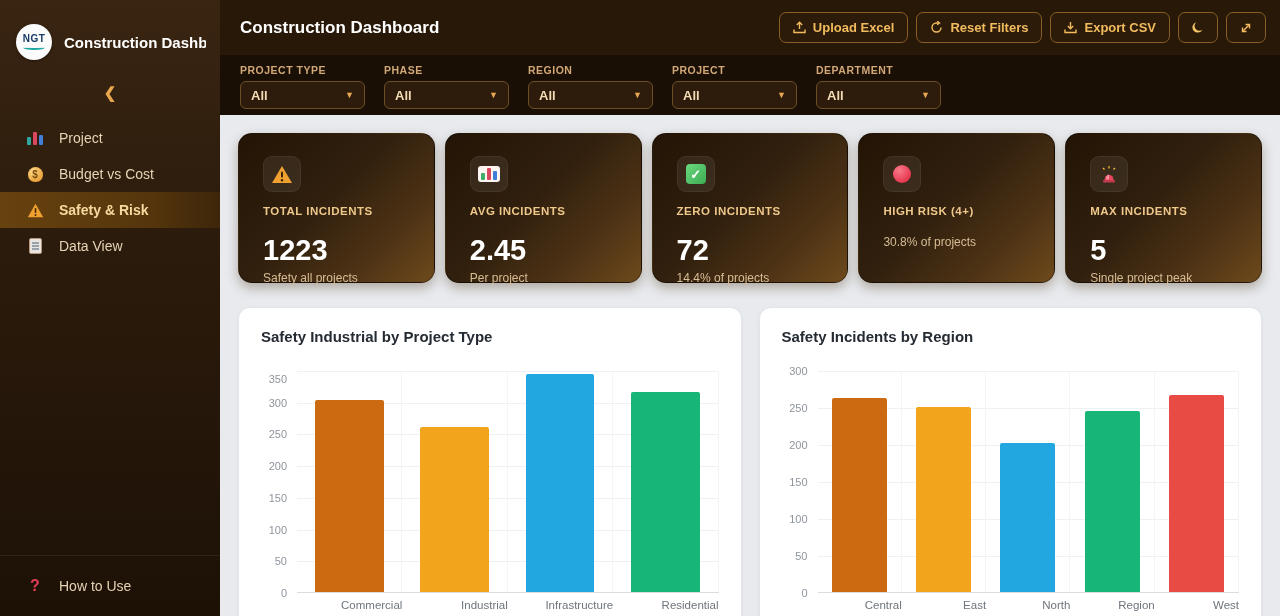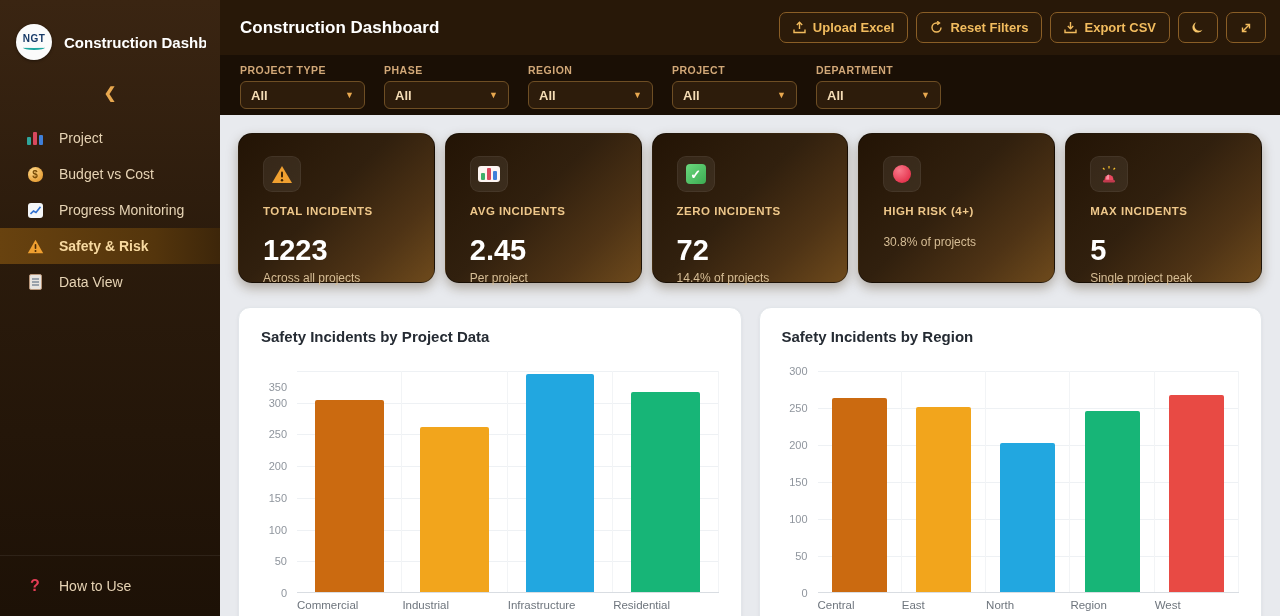--- a/index.html
+++ b/index.html
@@ -71,21 +71,21 @@
   .chart { margin-top:26px; }
   .plot-row { display:flex; }
   .ycol { width:36px; position:relative; height:222px; flex:0 0 36px; }
   .ytick { position:absolute; right:10px; transform:translateY(-50%); font-size:11px; color:#8f959d; }
   .area { flex:1; position:relative; height:222px; border-bottom:1px solid #d9dde2; }
   .grid { position:absolute; left:0; right:0; height:1px; background:#eef1f4; }
   .slots { position:absolute; left:0; right:0; top:0; bottom:0; display:flex; }
   .slot { flex:1; display:flex; justify-content:center; align-items:flex-end; border-right:1px solid #f2f4f6; }
   .bar { width:66%; border-radius:2px 2px 0 0; }
   .xlabels { display:flex; margin-left:36px; margin-top:6px; }
-  .xlabel { flex:1; text-align:left; font-size:11.5px; color:#6e757d; }
+  .xlabel { flex:1; text-align:right; font-size:11.5px; color:#6e757d; }
 </style>
 </head>
 <body>
 
 <aside class="sidebar">
   <div class="brand-row">
     <div class="logo">
       <span class="logo-txt">NGT</span>
       <span class="logo-swoosh"></span>
     </div>
@@ -104,30 +104,20 @@
             <i style="height:10px;background:#3f7fd9"></i>
           </span>
       </span>
       <span>Project</span>
     </div>
     <div class="nav-item">
       <span class="nav-icon">
           <span class="money-bag">$</span>
         </span>
       <span>Budget vs Cost</span>
-    </div>
-    <div class="nav-item">
-      <span class="nav-icon">
-        <span class="prog-tile">
-            <svg width="11" height="9" viewBox="0 0 11 9">
-              <polyline points="0.5,8 3.5,5 6,6.5 10.5,0.8" fill="none" stroke="#2f6fd0" stroke-width="1.6"></polyline>
-            </svg>
-          </span>
-      </span>
-      <span>Progress Monitoring</span>
     </div>
     <div class="nav-item active">
       <span class="nav-icon">
         <svg width="17" height="15" viewBox="0 0 17 15">
             <path d="M8.5 0.8 L16.2 14.2 L0.8 14.2 Z" fill="#f0a030"></path>
             <rect x="7.7" y="5" width="1.6" height="5" rx="0.8" fill="#4a2a06"></rect>
             <circle cx="8.5" cy="12" r="1" fill="#4a2a06"></circle>
           </svg>
       </span>
       <span>Safety &amp; Risk</span>
@@ -245,21 +235,21 @@
       <div class="kpi-card">
         <div class="kpi-tile">
           <svg width="22" height="19" viewBox="0 0 22 19">
               <path d="M11 1 L21 18 L1 18 Z" fill="#f0a030"></path>
               <rect x="10" y="6.5" width="2" height="6" rx="1" fill="#3c2405"></rect>
               <circle cx="11" cy="15.2" r="1.2" fill="#3c2405"></circle>
             </svg>
         </div>
         <div class="kpi-label">TOTAL INCIDENTS</div>
         <div class="kpi-value">1223</div>
-        <div class="kpi-sub">Across all projects</div>
+        <div class="kpi-sub">Safety all projects</div>
       </div>
 
       <div class="kpi-card">
         <div class="kpi-tile">
           <span class="kpi-bars">
               <i style="height:7px;background:#3fae6b"></i>
               <i style="height:12px;background:#d9485e"></i>
               <i style="height:9px;background:#3f7fd9"></i>
             </span>
         </div>
@@ -299,32 +289,32 @@
             </svg>
         </div>
         <div class="kpi-label">MAX INCIDENTS</div>
         <div class="kpi-value">5</div>
         <div class="kpi-sub">Single project peak</div>
       </div>
     </div>
 
     <div class="charts-row">
       <section class="chart-card">
-        <h3 class="chart-title">Safety Incidents by Project Data</h3>
+        <h3 class="chart-title">Safety Industrial by Project Type</h3>
         <div class="chart">
             <div class="plot-row">
               <div class="ycol">
                 <div class="ytick" style="top: 222px;">0</div>
                 <div class="ytick" style="top: 190.286px;">50</div>
                 <div class="ytick" style="top: 158.571px;">100</div>
                 <div class="ytick" style="top: 126.857px;">150</div>
                 <div class="ytick" style="top: 95.1429px;">200</div>
                 <div class="ytick" style="top: 63.4286px;">250</div>
                 <div class="ytick" style="top: 31.7143px;">300</div>
-                <div class="ytick" style="top: 16px;">350</div>
+                <div class="ytick" style="top: 8px;">350</div>
               </div>
               <div class="area">
                 <div class="grid" style="top: 190.286px;"></div>
                 <div class="grid" style="top: 158.571px;"></div>
                 <div class="grid" style="top: 126.857px;"></div>
                 <div class="grid" style="top: 95.1429px;"></div>
                 <div class="grid" style="top: 63.4286px;"></div>
                 <div class="grid" style="top: 31.7143px;"></div>
                 <div class="grid" style="top: 0px;"></div>
                 <div class="slots">

